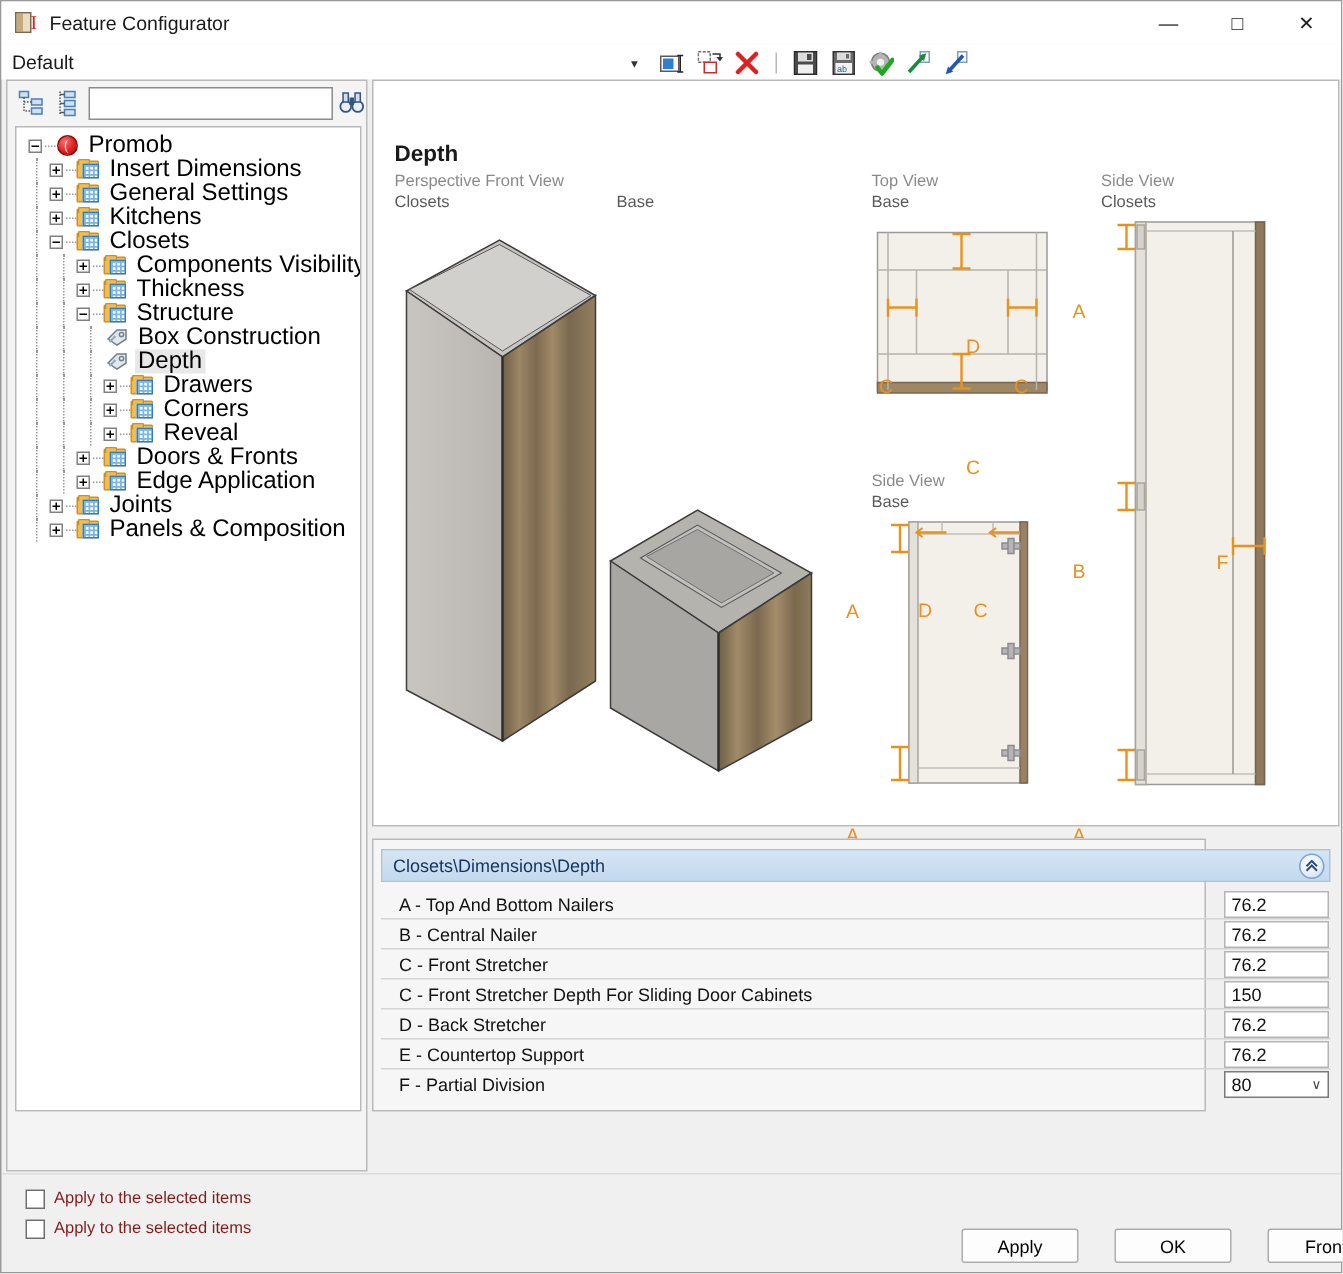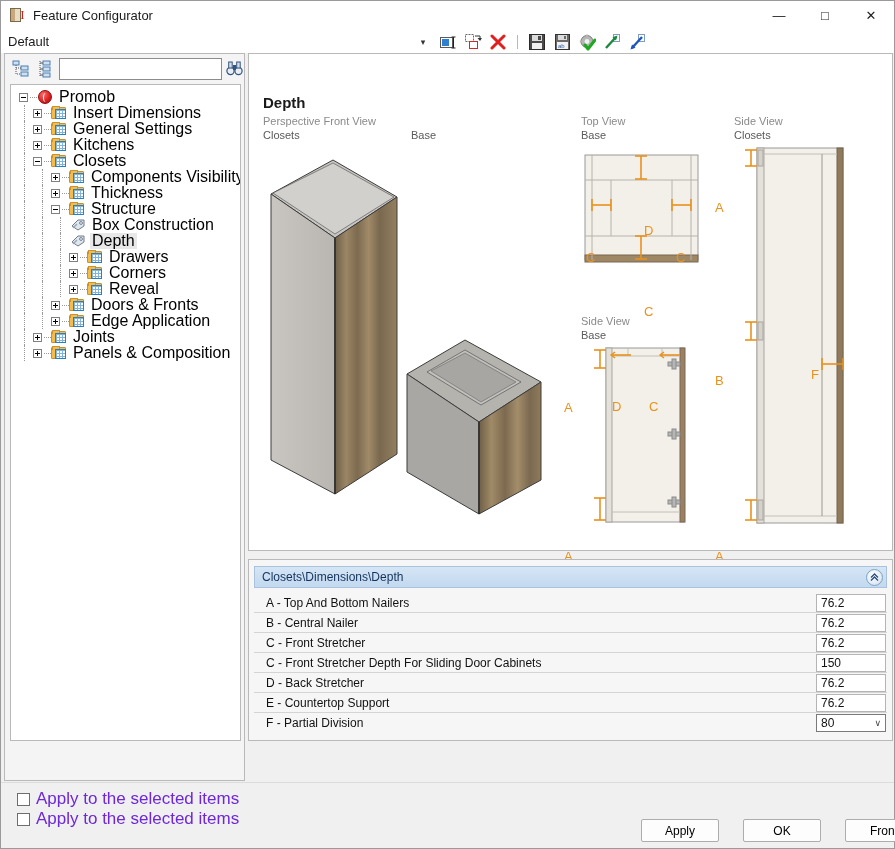--- a/index.html
+++ b/index.html
@@ -142,21 +142,21 @@
   .tlabel { color: #000; padding: 0 2px; }
   .tnode.selected .tlabel { background: #e8e8e8; }
   .vline { width: 1px; height: 16px; border-left: 1px dotted #999; flex: 0 0 auto; }
   .ind { flex: 0 0 auto; }
 
   .chk-row { display: flex; align-items: center; margin-left: 13px; height: 20px; }
   .chkbox {
     width: 13px; height: 13px; background: #fff; border: 1px solid #6e6e6e;
     margin-right: 6px; flex: 0 0 auto;
   }
-  .chk-label { font-size: 17px; color: #6d28d9; }
+  .chk-label { font-size: 11px; color: #7f1d1d; }
   .left-checks { position: absolute; left: 3px; top: 788px; width: 260px; }
 
   
   .draw-panel {
     position: absolute; left: 247px; top: 52px;
     width: 645px; height: 498px;
     background: #ffffff; border: 1px solid #b9b9b9;
   }
   .dtitle {
     position: absolute; left: 14px; top: 40px;
@@ -167,21 +167,21 @@
   }
   .dsub b { font-weight: normal; color: #5a5a5a; display: block; }
 
   
   .persp { position: absolute; }
   .lbl-or { position: absolute; color: #e8921e; font-size: 13px; font-family: "Liberation Sans", sans-serif; }
 
   
   .prop-panel {
     position: absolute; left: 247px; top: 558px;
-    width: 645px; height: 182px;
+    width: 556px; height: 182px;
     background: #f6f6f6; border: 1px solid #b9b9b9;
   }
   .prop-header {
     position: absolute; left: 5px; top: 6px;
     width: 633px; height: 22px;
     background: linear-gradient(to bottom, #d5e5f5 0%, #c3d9ef 100%);
     border: 1px solid #a9c3de;
     display: flex; align-items: center;
   }
   .prop-header-text { margin-left: 7px; font-size: 12px; color: #14335c; }

